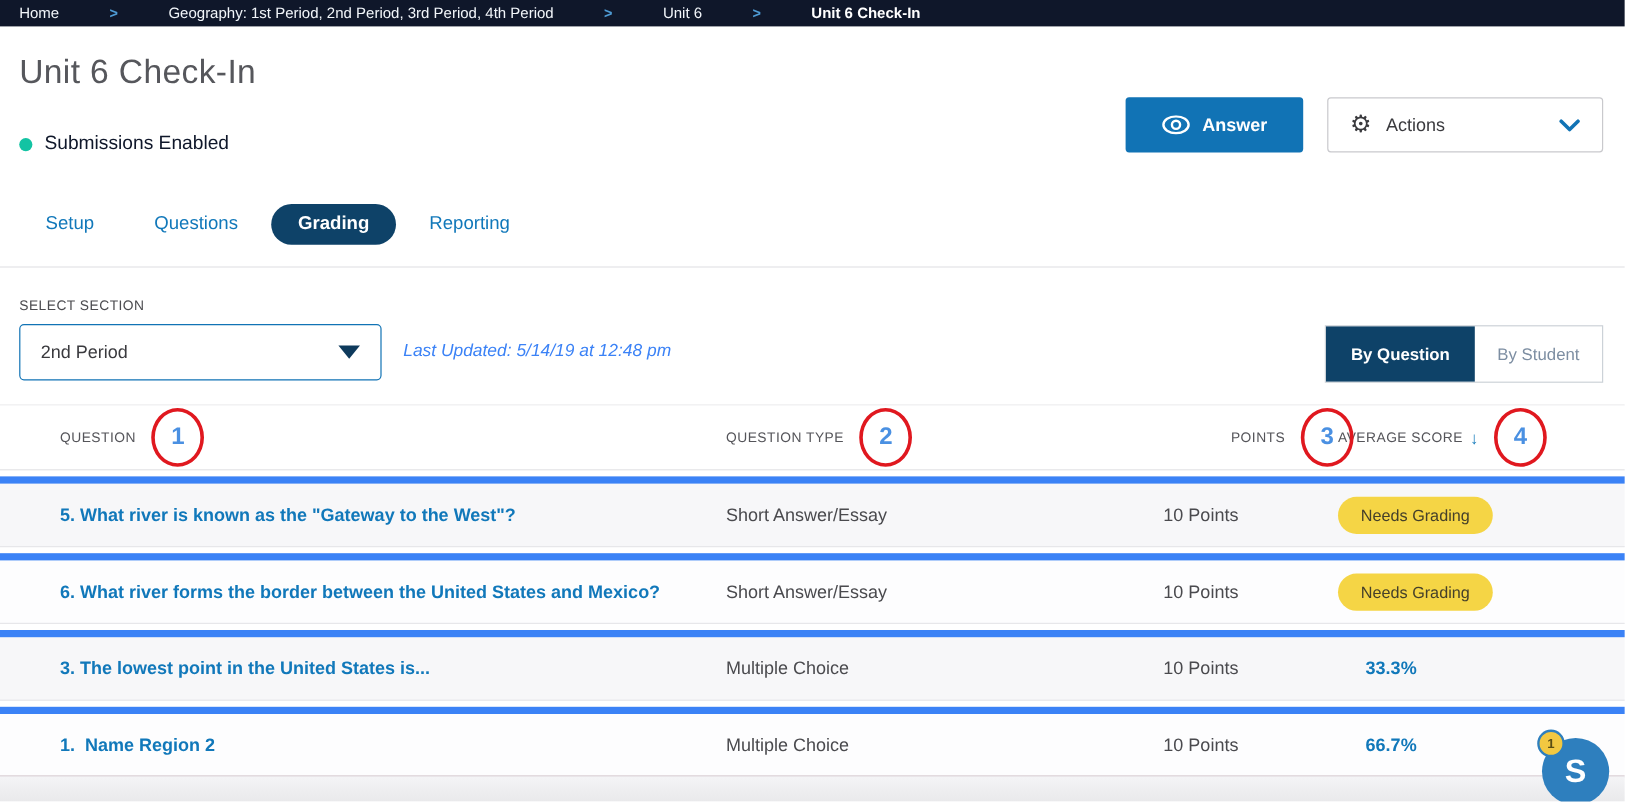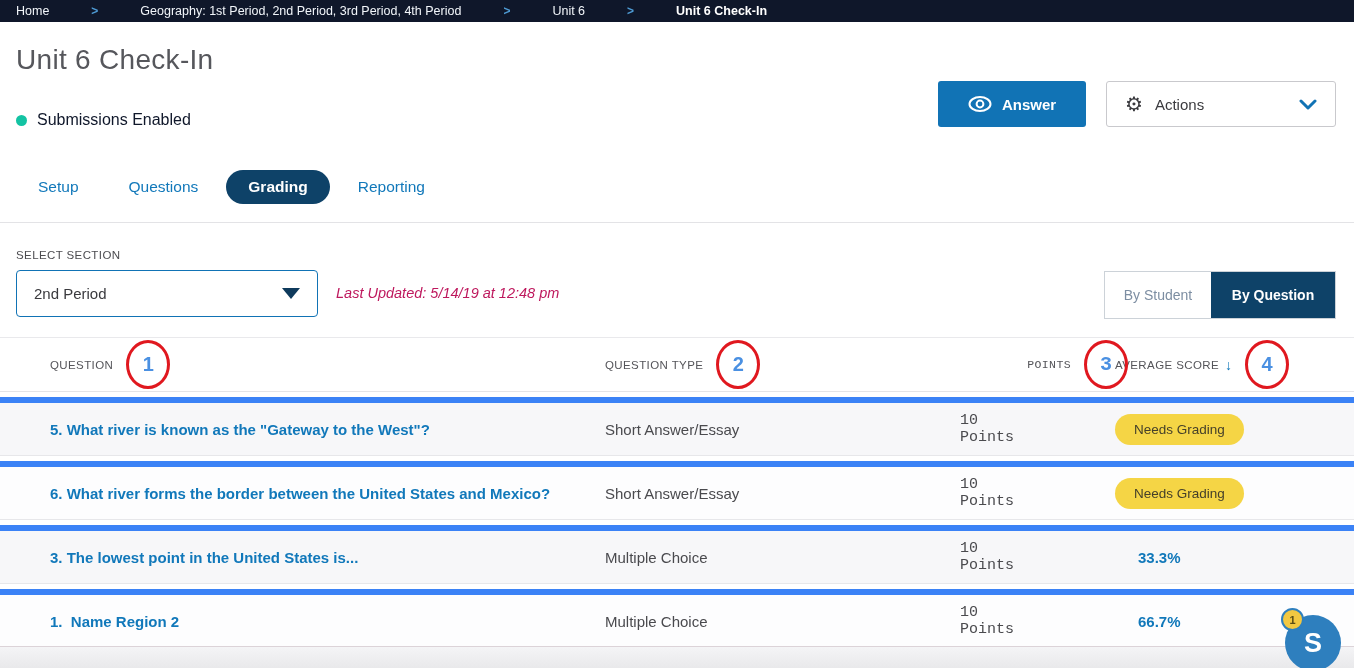--- a/index.html
+++ b/index.html
@@ -41,36 +41,36 @@
 
   
   .select-label { position: absolute; left: 16px; top: 249px; font-size: 11.5px; color: #4c4c50;
                   letter-spacing: .4px; }
   .section-select { position: absolute; left: 16px; top: 270px; width: 302px; height: 47px;
                     border: 1px solid #1173b5; border-radius: 4px; background: #fff; display: flex;
                     align-items: center; padding: 0 17px; font-size: 15px; color: #3a3a3e; cursor: pointer; }
   .select-caret { margin-left: auto; width: 0; height: 0; border-left: 9px solid transparent;
                   border-right: 9px solid transparent; border-top: 11px solid #0e3a5c; }
   .last-updated { position: absolute; left: 336px; top: 285px; font-size: 14.5px; font-style: italic;
-                  color: #be185d; }
+                  color: #3b82f6; }
 
   .view-toggle { position: absolute; left: 1104px; top: 271px; width: 232px; height: 48px;
                  display: flex; border: 1px solid #ccd2d8; background: #fff; }
   .toggle-seg { display: flex; align-items: center; justify-content: center; font-size: 14px;
                 cursor: pointer; }
   .toggle-seg.active { width: 124px; background: #0e4268; color: #fff; font-weight: bold; }
   .toggle-seg.inactive { flex: 1; color: #7d8ea2; }
   .divider-2 { position: absolute; left: 0; right: 0; top: 337px; border-top: 1px solid #e9e9ec; }
 
   
   .thead { position: absolute; left: 0; right: 0; top: 338px; height: 54px; display: flex;
            align-items: center; padding: 0 22px; background: #fff; border-bottom: 1px solid #e4e4e7; }
   .col-q { flex: 1; display: flex; align-items: center; margin-left: 28px; }
   .col-type { width: 355px; display: flex; align-items: center; }
-  .col-points { width: 120px; display: flex; align-items: center; justify-content: flex-end; font-family: Liberation Mono, monospace; }
+  .col-points { width: 120px; display: flex; align-items: center; justify-content: flex-end; }
   .col-score { width: 252px; padding-left: 35px; display: flex; align-items: center; }
   .th-label { font-size: 11.5px; color: #55555a; letter-spacing: .4px; white-space: nowrap; }
   .sort-arrow { color: #1178ba; font-size: 14px; margin-left: 6px; font-weight: bold; }
   .annot { flex: none; width: 44px; height: 49px; border: 3px solid #e0181f; border-radius: 50%;
            display: flex; align-items: center; justify-content: center; margin-left: 13px;
            color: #4a90e2; font-size: 20px; font-weight: bold; background: transparent; z-index: 3; }
   .thead .col-points .annot { margin-right: -48px; }
 
   .tbody { position: absolute; left: 0; right: 0; top: 397px; }
   .trow { height: 59px; margin-bottom: 5px; display: flex; align-items: center; padding: 0 22px;
@@ -148,22 +148,22 @@
   <div class="divider-1"></div>
 
   <div class="select-label">SELECT SECTION</div>
   <div class="section-select">
     <span>2nd Period</span>
     <span class="select-caret"></span>
   </div>
   <div class="last-updated">Last Updated: 5/14/19 at 12:48 pm</div>
 
   <div class="view-toggle">
+    <span class="toggle-seg active">By Question</span>
     <span class="toggle-seg inactive">By Student</span>
-    <span class="toggle-seg active">By Question</span>
   </div>
   <div class="divider-2"></div>
 
   <div class="thead">
     <div class="col-q">
       <span class="th-label">QUESTION</span>
       <span class="annot">1</span>
     </div>
     <div class="col-type">
       <span class="th-label">QUESTION TYPE</span>

